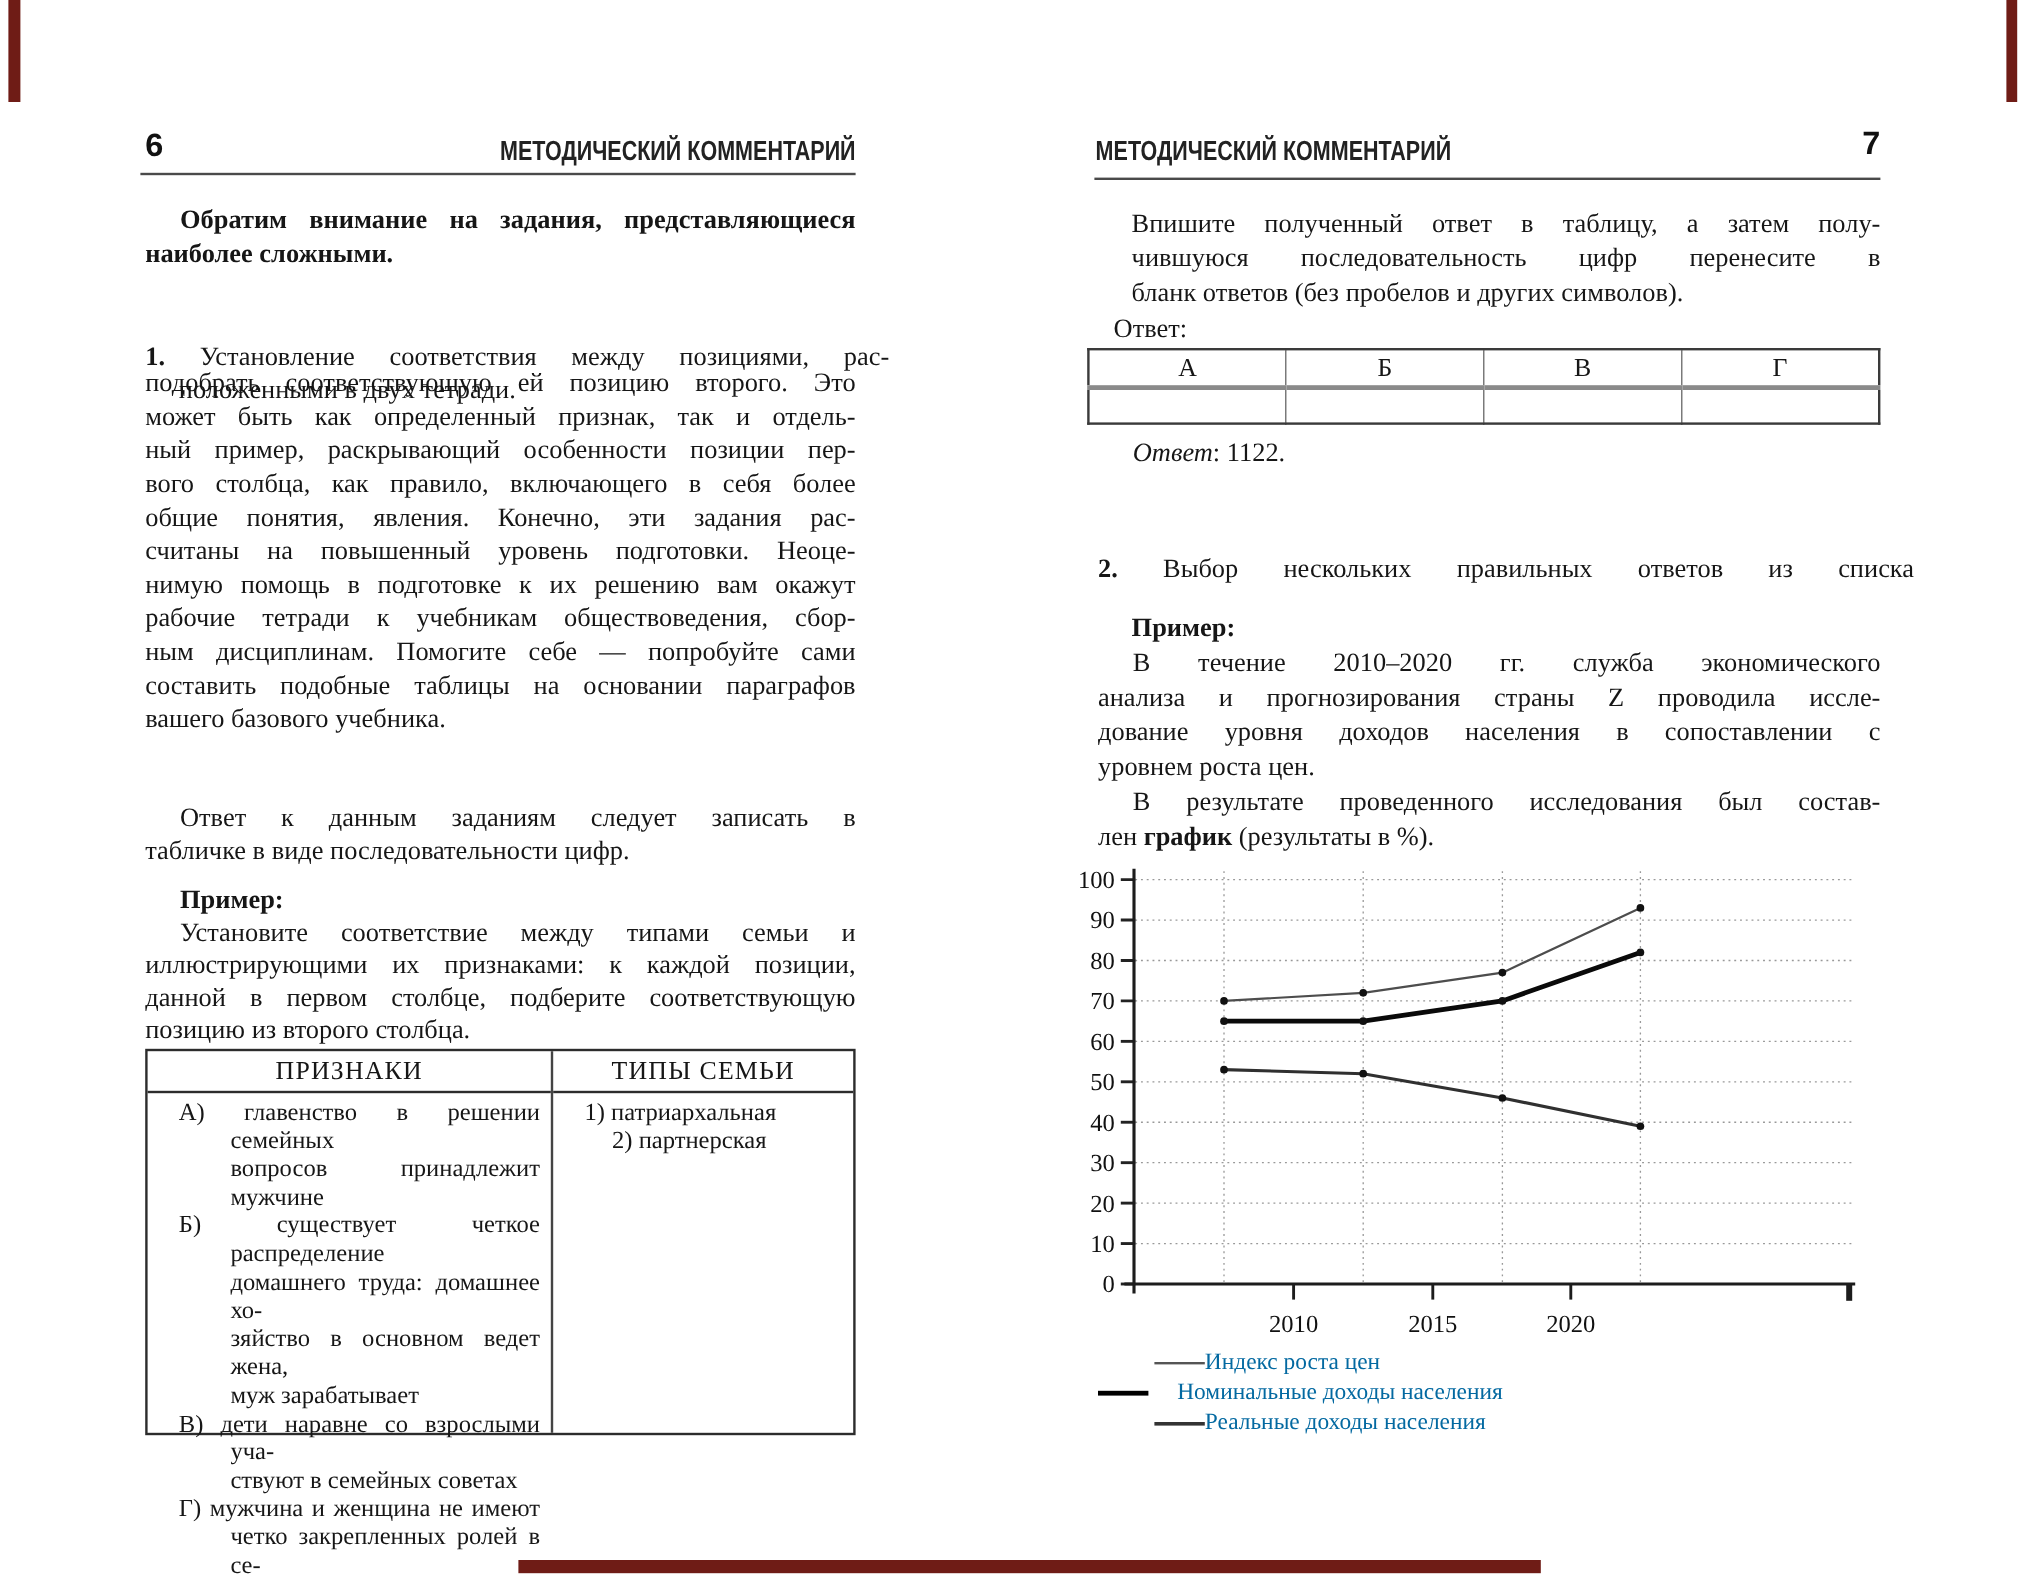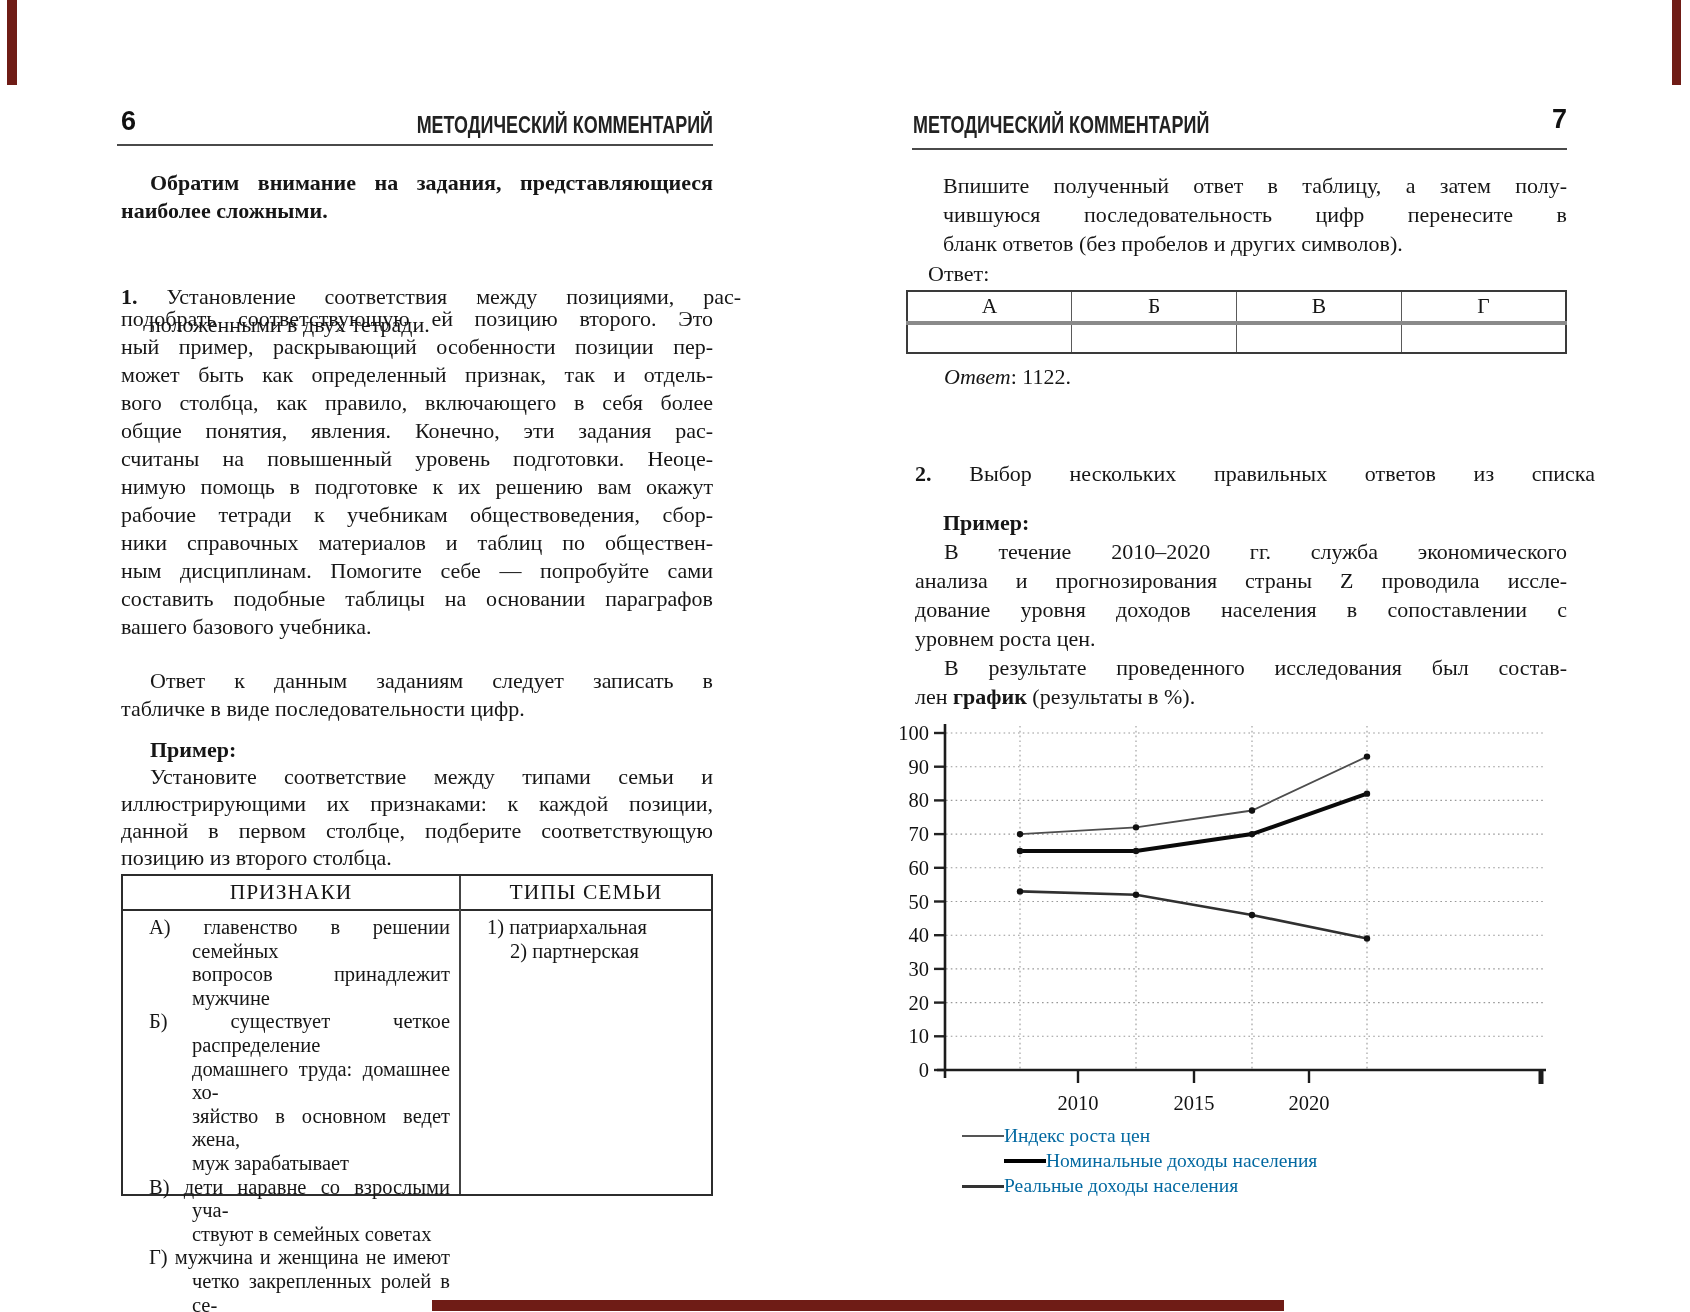--- a/index.html
+++ b/index.html
@@ -62,28 +62,27 @@
 
 <div class="abs tb lh28 hangA" style="left:121px;top:243px;width:592px;">
   <div class="jline jhang"><b>1.</b><span> Установление соответствия между позициями, рас-</span></div>
   <div>
       <div class="jline jlast">положенными в двух тетради.</div>
     </div>
 </div>
 
 <div class="abs tb lh28" style="left:121px;top:305px;width:592px;">
     <div class="jline">подобрать соответствующую ей позицию второго. Это</div>
+    <div class="jline">может быть как определенный признак, так и отдель-</div>
     <div class="jline">ный пример, раскрывающий особенности позиции пер-</div>
-    <div class="jline">может быть как определенный признак, так и отдель-</div>
     <div class="jline">вого столбца, как правило, включающего в себя более</div>
     <div class="jline">общие понятия, явления. Конечно, эти задания рас-</div>
     <div class="jline">считаны на повышенный уровень подготовки. Неоце-</div>
     <div class="jline">нимую помощь в подготовке к их решению вам окажут</div>
     <div class="jline">рабочие тетради к учебникам обществоведения, сбор-</div>
-    <div class="jline">ники справочных материалов и таблиц по обществен-</div>
     <div class="jline">ным дисциплинам. Помогите себе — попробуйте сами</div>
     <div class="jline">составить подобные таблицы на основании параграфов</div>
     <div class="jline jlast">вашего базового учебника.</div>
   </div>
 
 <div class="abs tb lh28" style="left:121px;top:667px;width:592px;">
     <div class="jline jindent">Ответ к данным заданиям следует записать в</div>
     <div class="jline jlast">табличке в виде последовательности цифр.</div>
   </div>
 
@@ -241,21 +240,21 @@
     <circle cx="1136" cy="894.76" r="3.2" fill="#111"></circle>
     <circle cx="1252" cy="914.98" r="3.2" fill="#111"></circle>
     <circle cx="1367" cy="938.5699999999999" r="3.2" fill="#111"></circle>
   </svg>
 
 <div class="abs">
   <div class="legend-row" style="left:962px;top:1124px;">
     <div class="legend-sample" style="border-top:2px solid #555;"></div>
     <span class="legend-label">Индекс роста цен</span>
   </div>
-  <div class="legend-row" style="left:1004px;top:1149px;">
+  <div class="legend-row" style="left:915px;top:1149px;gap:24px;">
     <div class="legend-sample" style="border-top:4px solid #000;"></div>
     <span class="legend-label">Номинальные доходы населения</span>
   </div>
   <div class="legend-row" style="left:962px;top:1174px;">
     <div class="legend-sample" style="border-top:3px solid #333;"></div>
     <span class="legend-label">Реальные доходы населения</span>
   </div>
 </div>
 
 <div class="artifact" style="left:7px;top:0;width:10px;height:85px;"></div>

